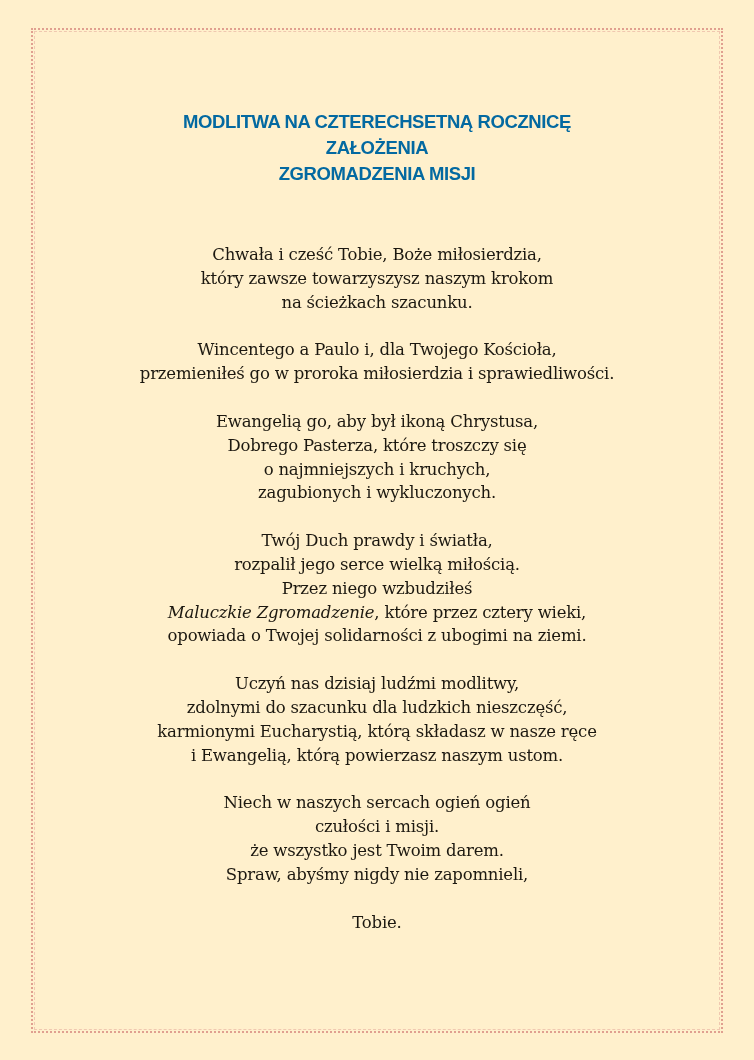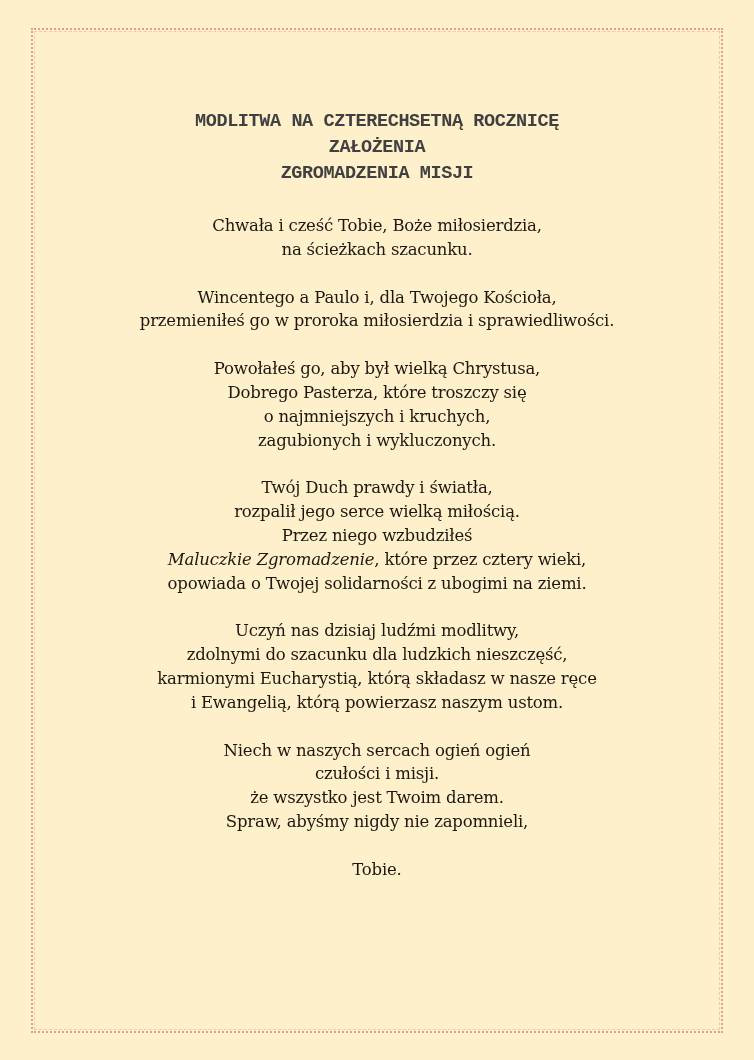--- a/index.html
+++ b/index.html
@@ -31,31 +31,31 @@
       border: 1px dashed #f0c8b0;
     }
     .content {
       position: absolute;
       left: 60px;
       width: 634px;
       top: 109px;
       text-align: center;
     }
     .title {
-      font-family: Liberation Mono, monospace;
+      font-family: Liberation Sans, sans-serif;
       font-weight: bold;
       font-size: 18.5px;
       line-height: 26px;
       letter-spacing: -0.4px;
       margin: 0;
-      color: #404040;
+      color: #0369a1;
     }
     .title span { display: block; }
     .stanzas {
-      margin-top: 27px;
+      margin-top: 56px;
     }
     .stanza {
       margin: 0 0 24px 0;
       font-size: 16.5px;
       line-height: 23.8px;
       letter-spacing: -0.2px;
     }
     .stanza .line { display: block; white-space: nowrap; }
     .it { font-style: italic; }
   </style>
@@ -67,30 +67,31 @@
 <div class="content">
   <h1 class="title">
     <span>MODLITWA NA CZTERECHSETNĄ ROCZNICĘ</span>
     <span>ZAŁOŻENIA</span>
     <span>ZGROMADZENIA MISJI</span>
   </h1>
 
   <div class="stanzas">
     <p class="stanza">
       <span class="line">Chwała i cześć Tobie, Boże miłosierdzia,</span>
+      <span class="line">który zawsze towarzyszysz naszym krokom</span>
       <span class="line">na ścieżkach szacunku.</span>
     </p>
 
     <p class="stanza">
       <span class="line">Wincentego a Paulo i, dla Twojego Kościoła,</span>
       <span class="line">przemieniłeś go w proroka miłosierdzia i sprawiedliwości.</span>
     </p>
 
     <p class="stanza">
-      <span class="line">Powołałeś go, aby był wielką Chrystusa,</span>
+      <span class="line">Ewangelią go, aby był ikoną Chrystusa,</span>
       <span class="line">Dobrego Pasterza, które troszczy się</span>
       <span class="line">o najmniejszych i kruchych,</span>
       <span class="line">zagubionych i wykluczonych.</span>
     </p>
 
     <p class="stanza">
       <span class="line">Twój Duch prawdy i światła,</span>
       <span class="line">rozpalił jego serce wielką miłością.</span>
       <span class="line">Przez niego wzbudziłeś</span>
       <span class="line"><span class="it">Maluczkie Zgromadzenie</span><span>, które przez cztery wieki,</span></span>

